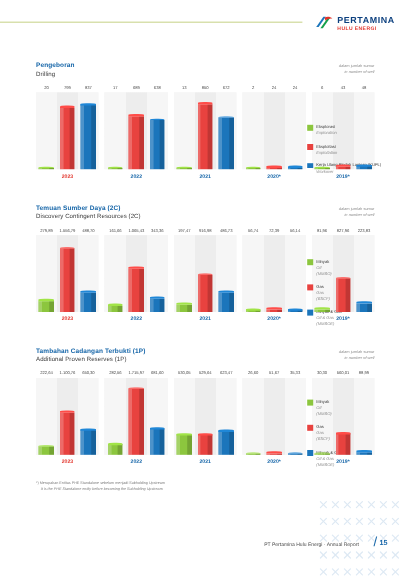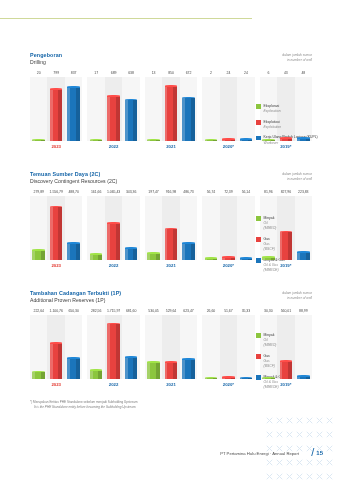--- a/index.html
+++ b/index.html
@@ -116,20 +116,33 @@
     opacity:.5;
   }
 </style>
 </head>
 <body>
 
 <div class="page">
 
   <div class="top-rule"></div>
 
+  <div class="logo-wrap">
+    <span class="logo-mark">
+      <svg width="16" height="13" viewBox="0 0 16 13">
+        <path d="M1.5 9.5 L7.5 1 L9.5 1 L3.5 9.5 Z" fill="#1B75BB"></path>
+        <path d="M5 10.5 L11 2 L13 2 L7 10.5 Z" fill="#14A04B"></path>
+        <path d="M8.5 1.5 C11 0.5 13.5 1 15 2.5 C12.5 2.2 10.5 3 9.2 4.2 Z" fill="#E2332A"></path>
+      </svg>
+    </span>
+    <span class="logo-text">
+      <span class="logo-name">PERTAMINA</span>
+      <span class="logo-sub">HULU ENERGI</span>
+    </span>
+  </div>
 
   <div class="block" style="top:52px;">
     <div class="block-title">Pengeboran</div>
     <div class="block-sub">Drilling</div>
     <div class="unit-note">
       <span>dalam jumlah sumur</span>
       <i>in number of well</i>
     </div>
 
     <div class="values">

